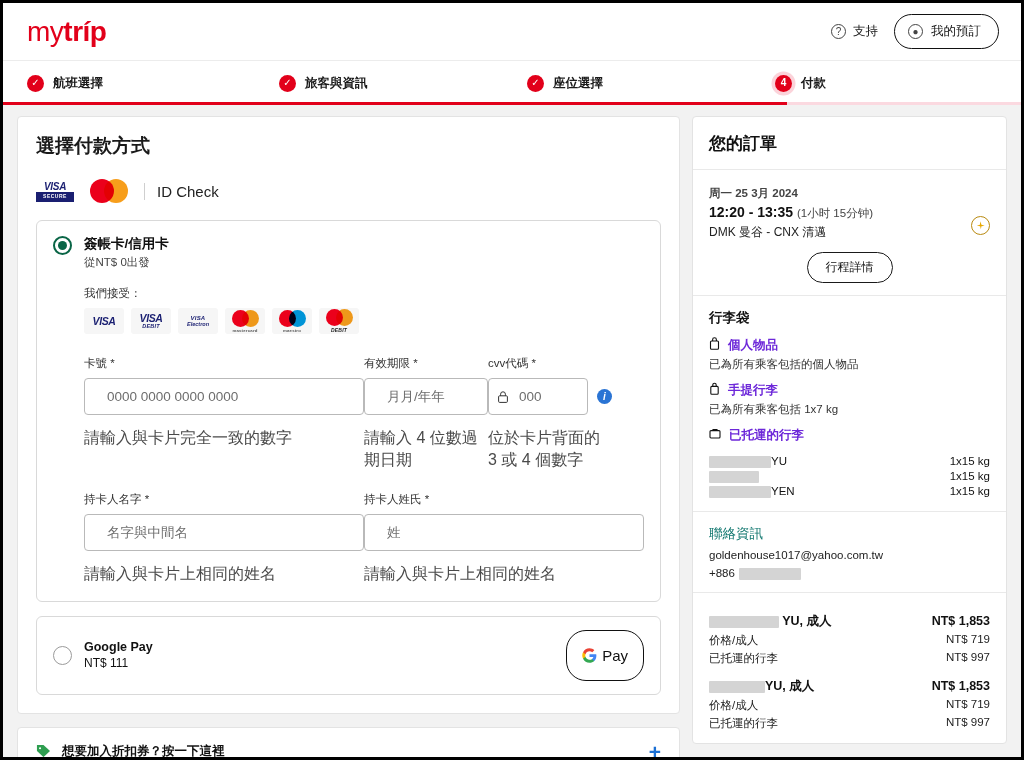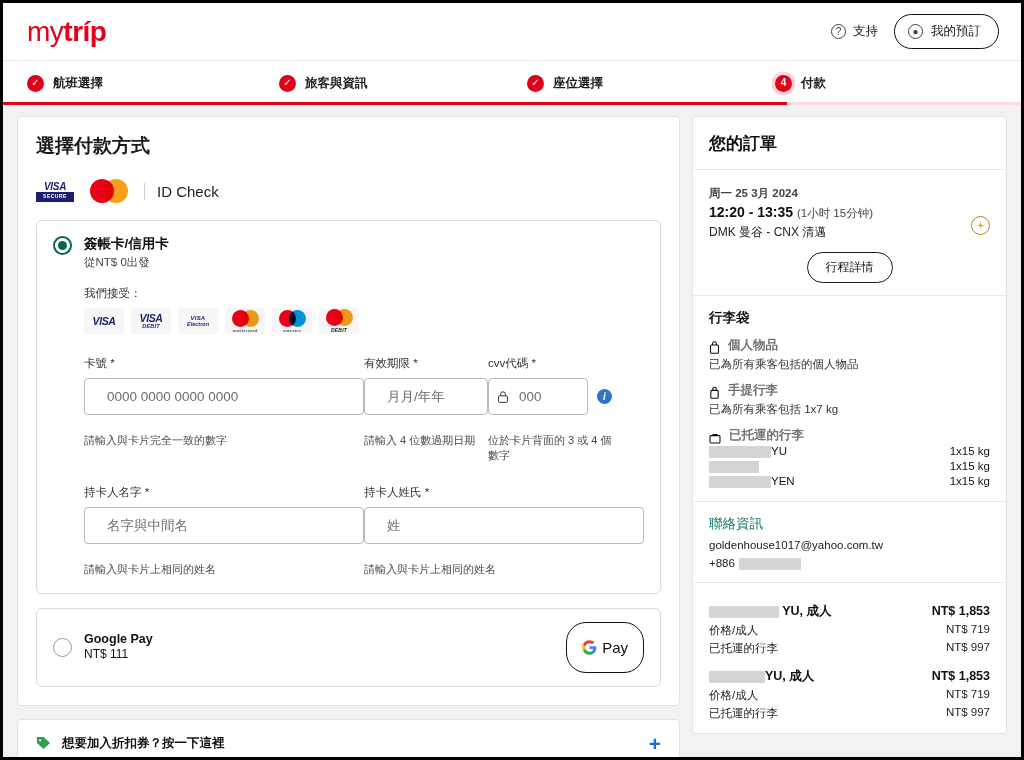--- a/index.html
+++ b/index.html
@@ -124,21 +124,21 @@
   .fg.w2 { width: 124px; }
   .fg.w3 { width: 124px; }
   .fg.half { width: 280px; }
   .flabel { font-size: 11.5px; color: #333; margin-bottom: 7px; }
   .finput {
     height: 37px; border: 1px solid #b9b9b9; border-radius: 4px;
     background: #fff; padding: 0 22px; font-size: 13.5px;
     color: #6d6d6d; font-family: inherit; width: 100%;
   }
   .finput::placeholder { color: #6d6d6d; }
-  .fhint { font-size: 11px; color: #4a4a4a; margin-top: 18px; line-height: 1.35; }
+  .fhint { font-size: 16px; color: #4a4a4a; margin-top: 12px; line-height: 1.35; }
   .cvv-wrap { display: flex; align-items: center; gap: 9px; }
   .cvv-inner { position: relative; flex: 1; }
   .cvv-inner .finput { padding-left: 30px; }
   .lock-ic {
     position: absolute; left: 10px; top: 50%; transform: translateY(-50%);
     width: 10px; height: 12px; pointer-events: none;
   }
   .info-ic {
     width: 15px; height: 15px; border-radius: 50%; background: #2a74d4; color: #fff;
     font-size: 10px; font-weight: 700; display: flex; align-items: center;
@@ -185,23 +185,23 @@
     display: flex; align-items: center; justify-content: center; background: #fff;
   }
   .detail-btn-wrap { display: flex; justify-content: center; margin-top: 11px; }
   .detail-btn {
     border: 1.3px solid #1a1a1a; border-radius: 18px; padding: 6px 18px;
     font-size: 12px; color: #111; background: #fff; cursor: pointer; font-family: inherit;
   }
 
   .bag-title { font-size: 13.5px; font-weight: 700; color: #111; }
   .bag-item { margin-top: 10px; }
-  .bag-item-head { display: flex; align-items: flex-end; gap: 8px; font-size: 12.5px; font-weight: 700; color: #737373; }
+  .bag-item-head { display: flex; align-items: flex-start; gap: 8px; font-size: 12.5px; font-weight: 700; color: #6d28d9; }
   .bag-desc { font-size: 11.5px; color: #333; margin-top: 3px; }
-  .bag-rows { margin-top: 0; }
+  .bag-rows { margin-top: 10px; }
   .bag-row { display: flex; justify-content: space-between; align-items: center; font-size: 11.5px; color: #111; line-height: 15px; }
   .redact { display: inline-block; background: #d4d4d4; border-radius: 1px; height: 12px; vertical-align: middle; }
 
   .contact-title { font-size: 13.5px; font-weight: 400; color: #0f766e; }
   .contact-line { font-size: 11.5px; color: #222; margin-top: 6px; }
 
   .pax-block { margin-top: 4px; }
   .pax-head { display: flex; justify-content: space-between; align-items: center; }
   .pax-name { font-size: 12.5px; font-weight: 700; color: #111; }
   .pax-total { font-size: 12.5px; font-weight: 700; color: #111; }

